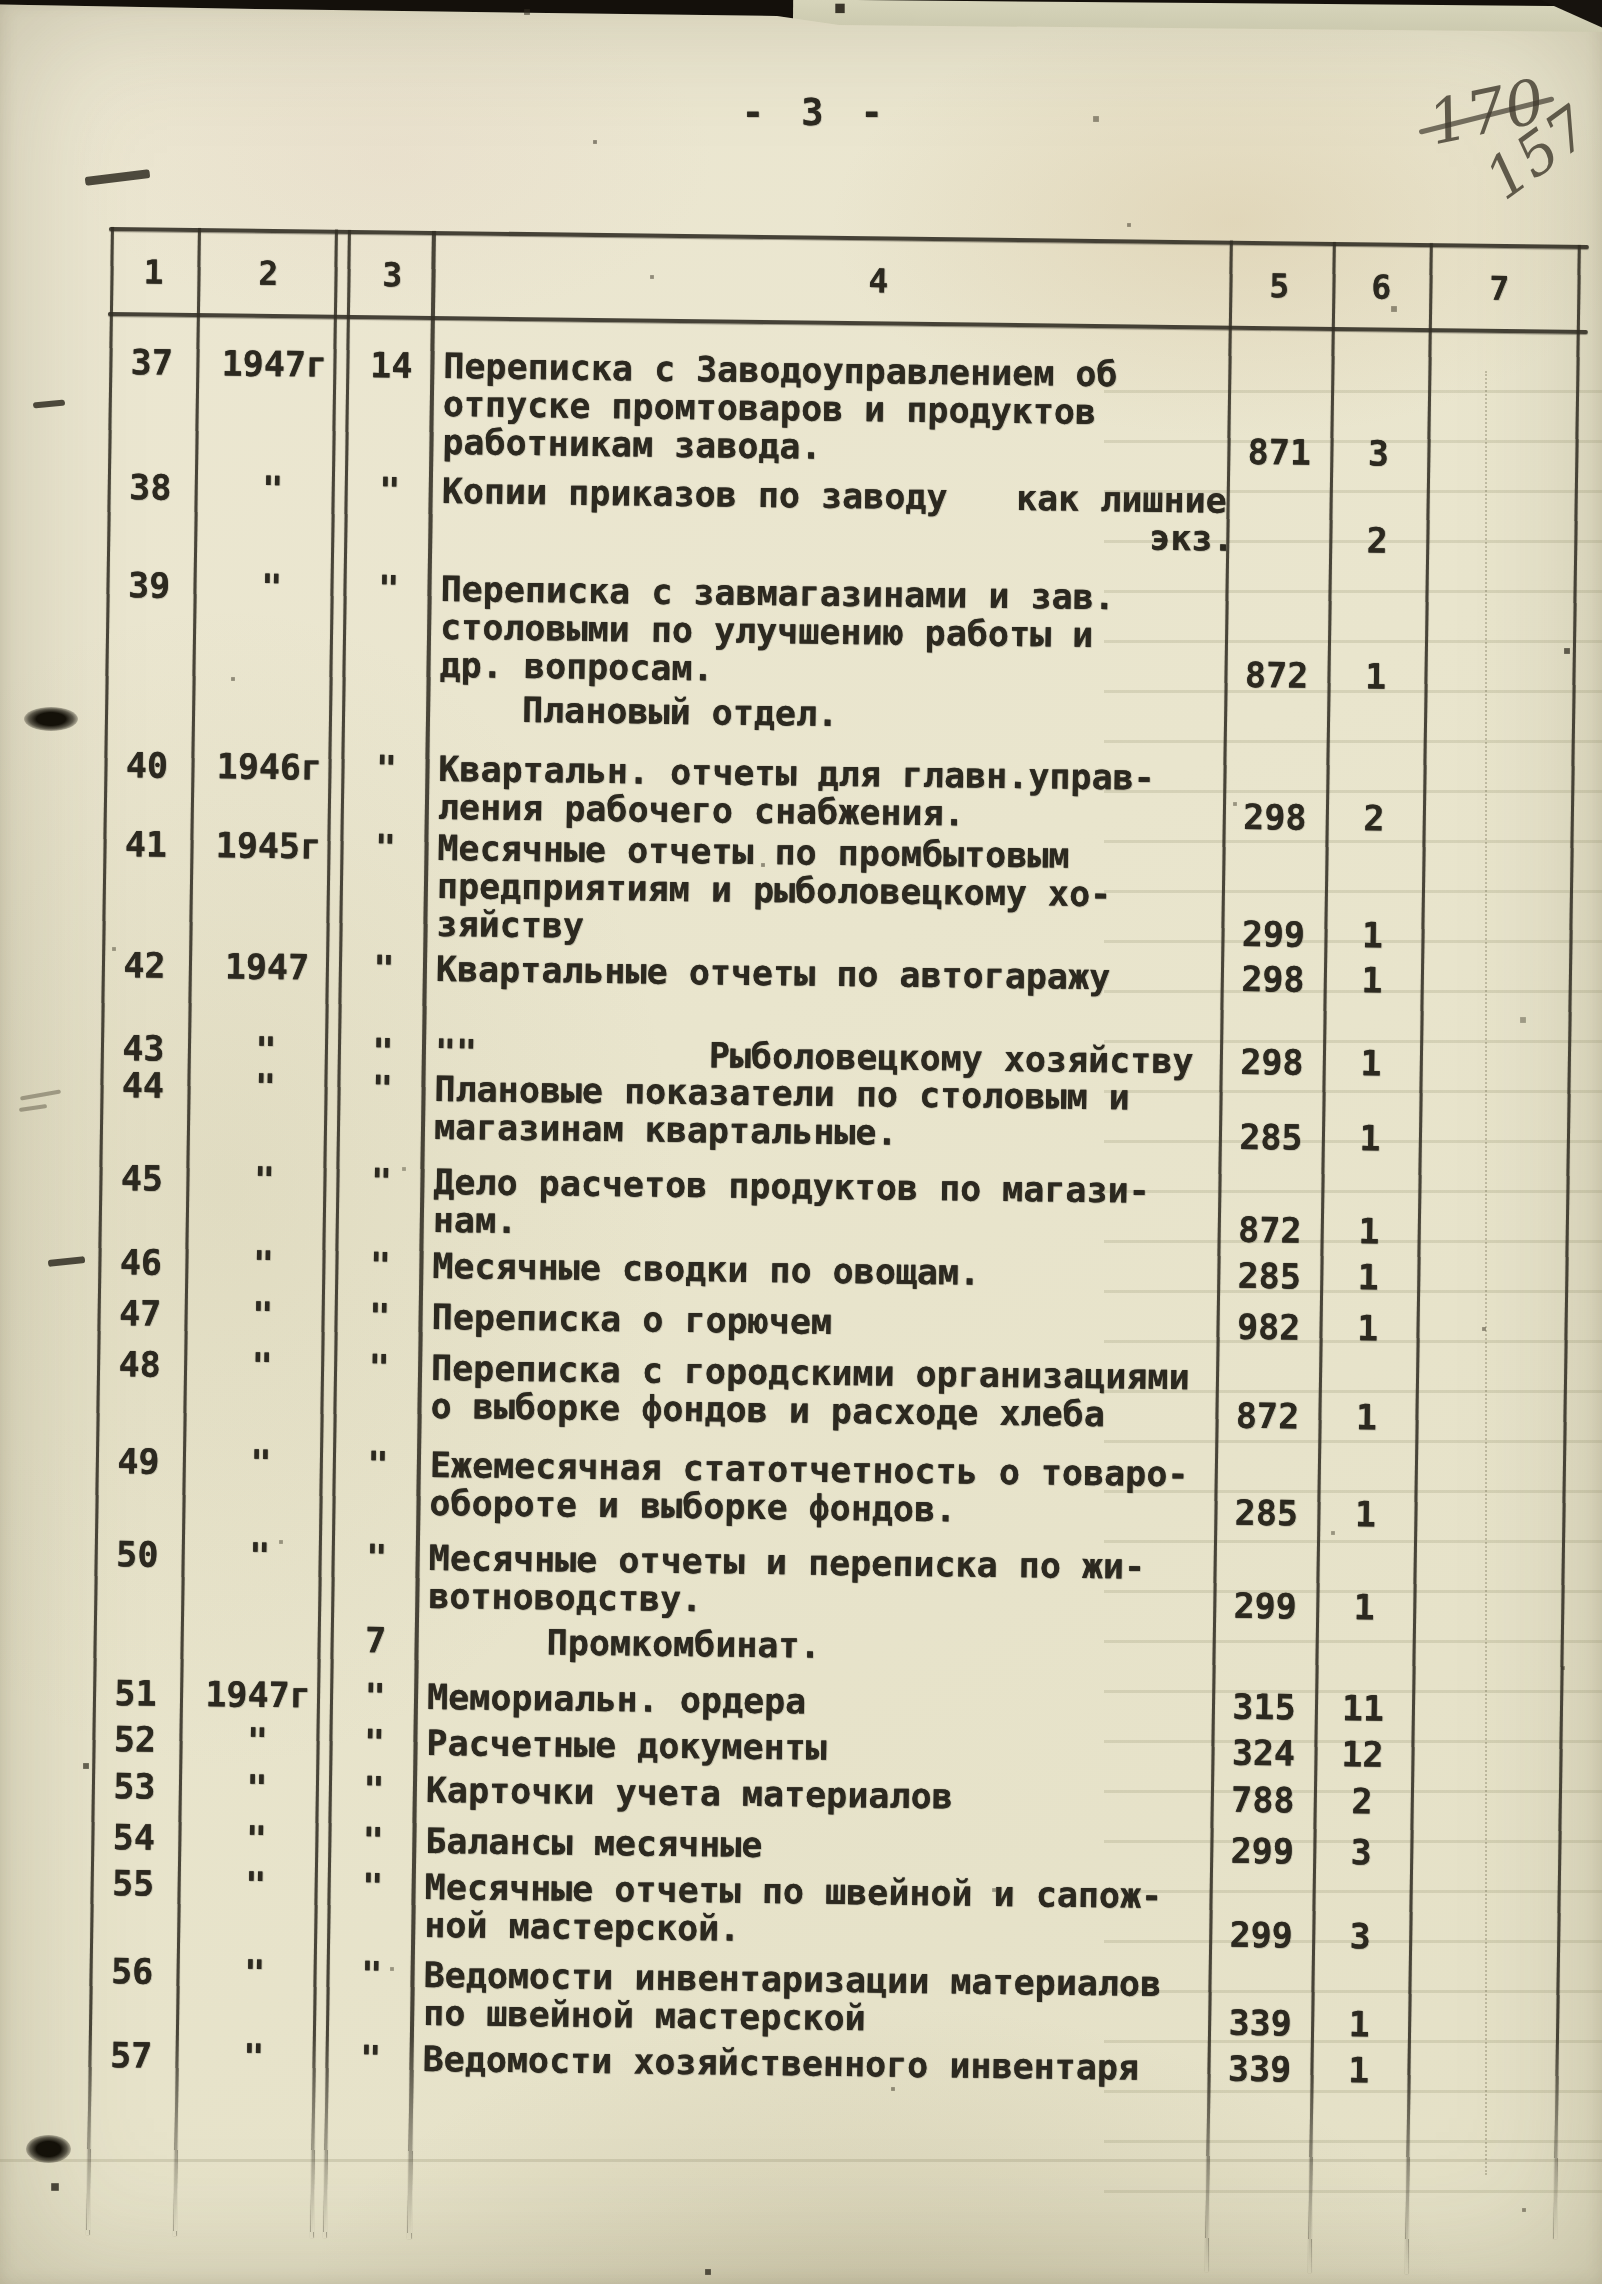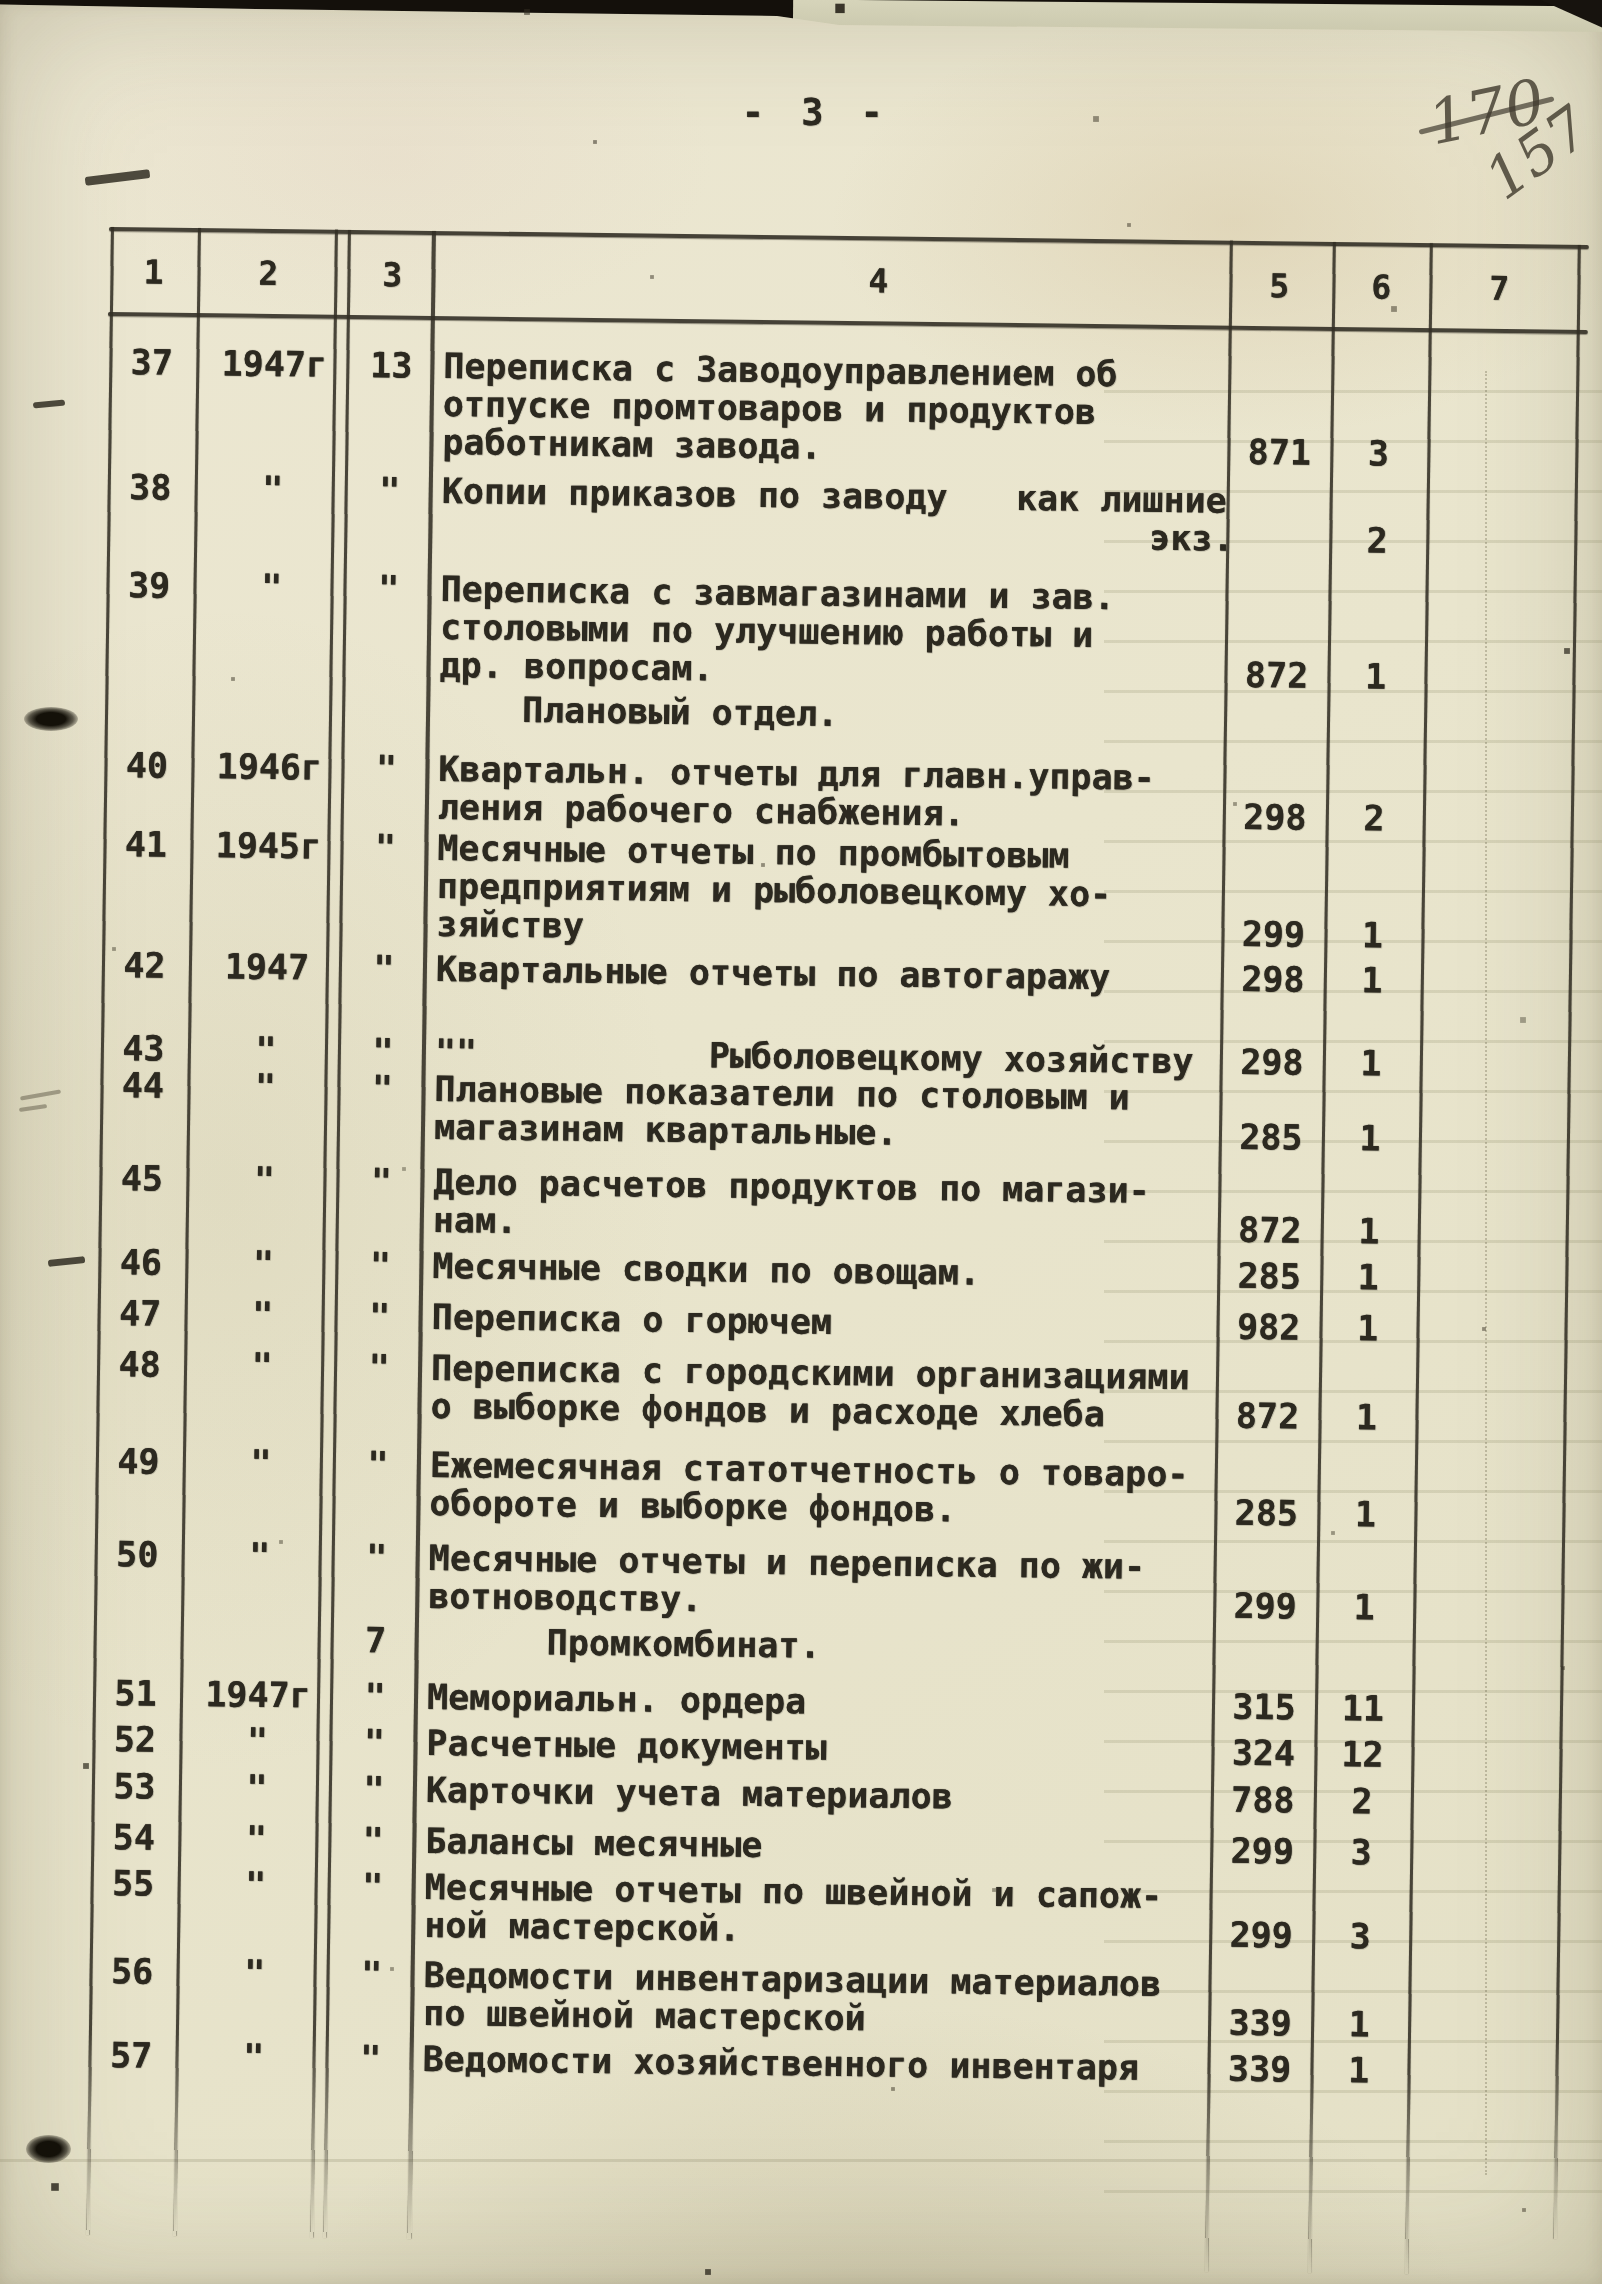--- a/index.html
+++ b/index.html
@@ -131,21 +131,21 @@
         <div class="hcell" style="left: 284px;">3</div>
         <div class="hcell" style="left: 770px;">4</div>
         <div class="hcell" style="left: 1171px;">5</div>
         <div class="hcell" style="left: 1273px;">6</div>
         <div class="hcell" style="left: 1391px;">7</div>
       </div>
     <div id="table-body">
         <div class="row" style="top: 116px;">
           <div class="c c1">37</div>
           <div class="c c2">1947г</div>
-          <div class="c c3">13</div>
+          <div class="c c3">14</div>
           <div class="c4">
             <div class="line">Переписка с Заводоуправлением об</div>
             <div class="line">отпуске промтоваров и продуктов</div>
             <div class="line">работникам завода.</div>
           </div>
           <div class="c c5">871</div>
           <div class="c c6">3</div>
         </div>
         <div class="row" style="top: 241px;">
           <div class="c c1">38</div>

